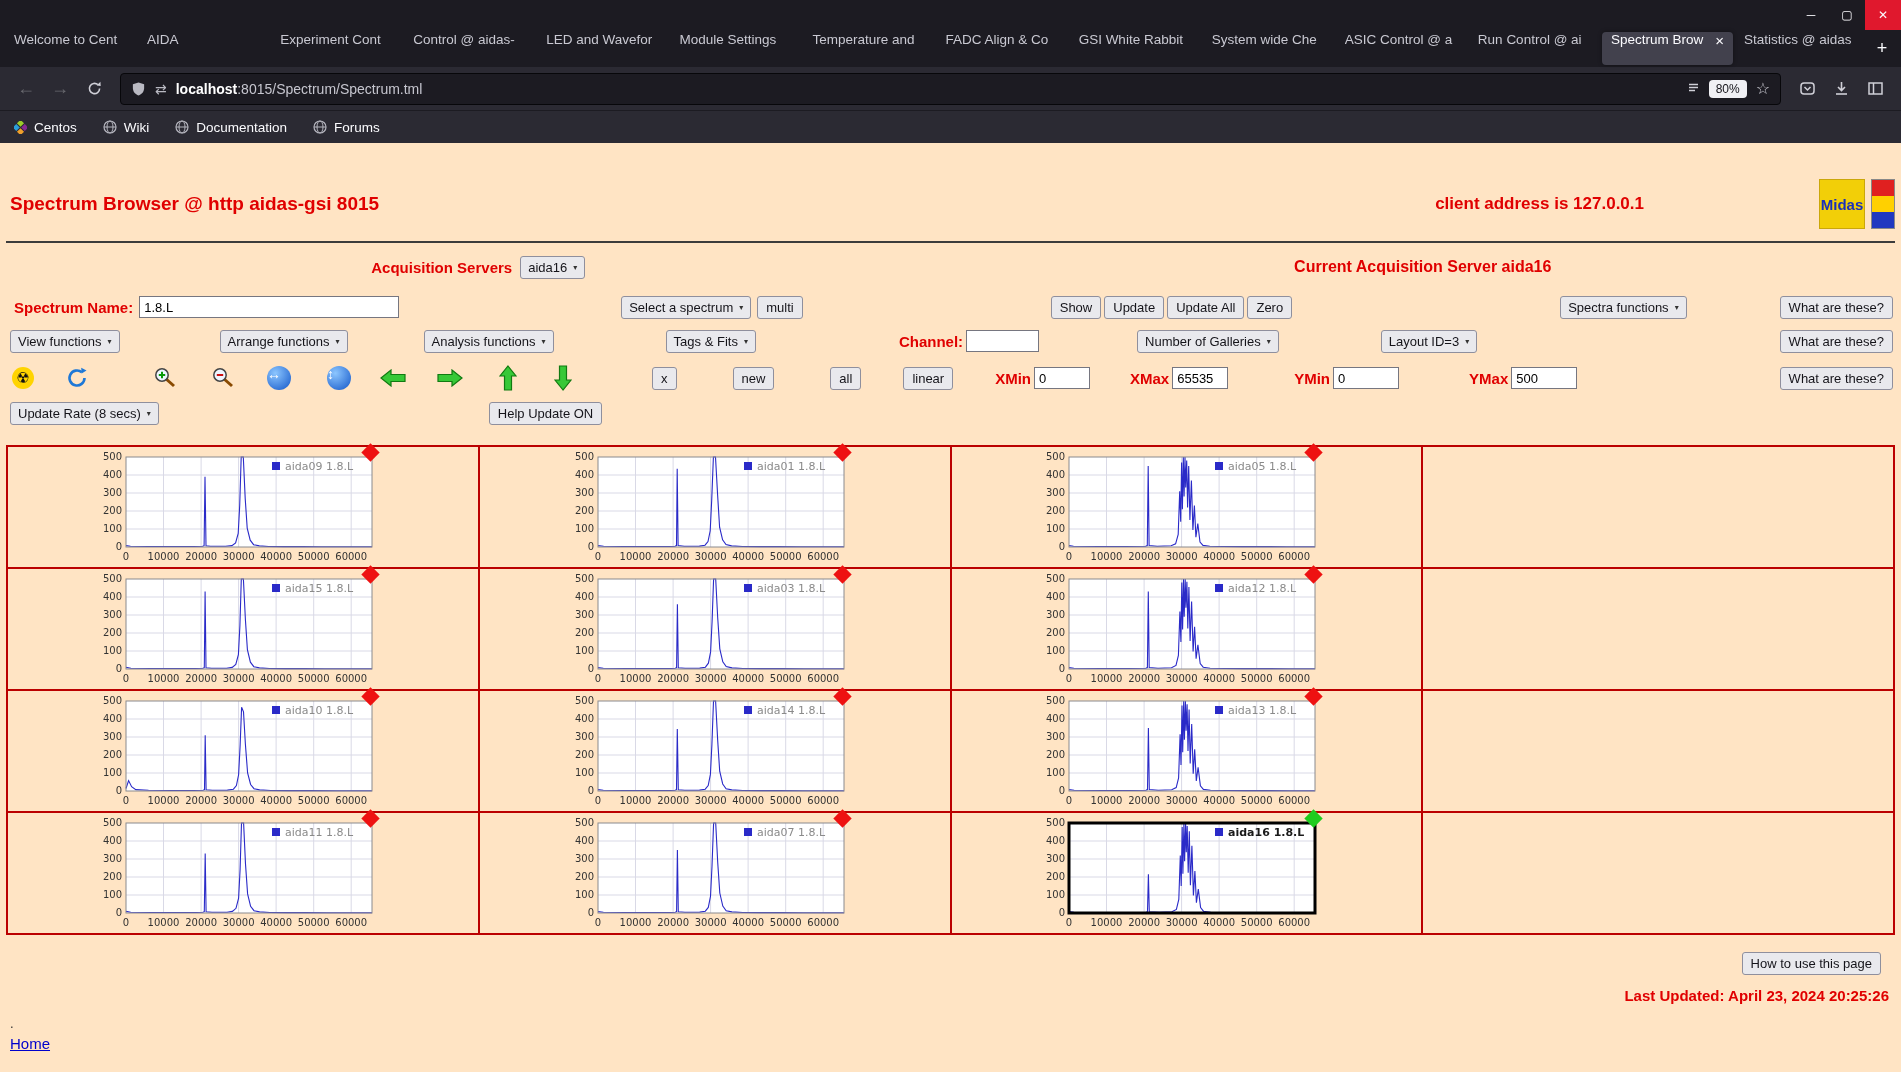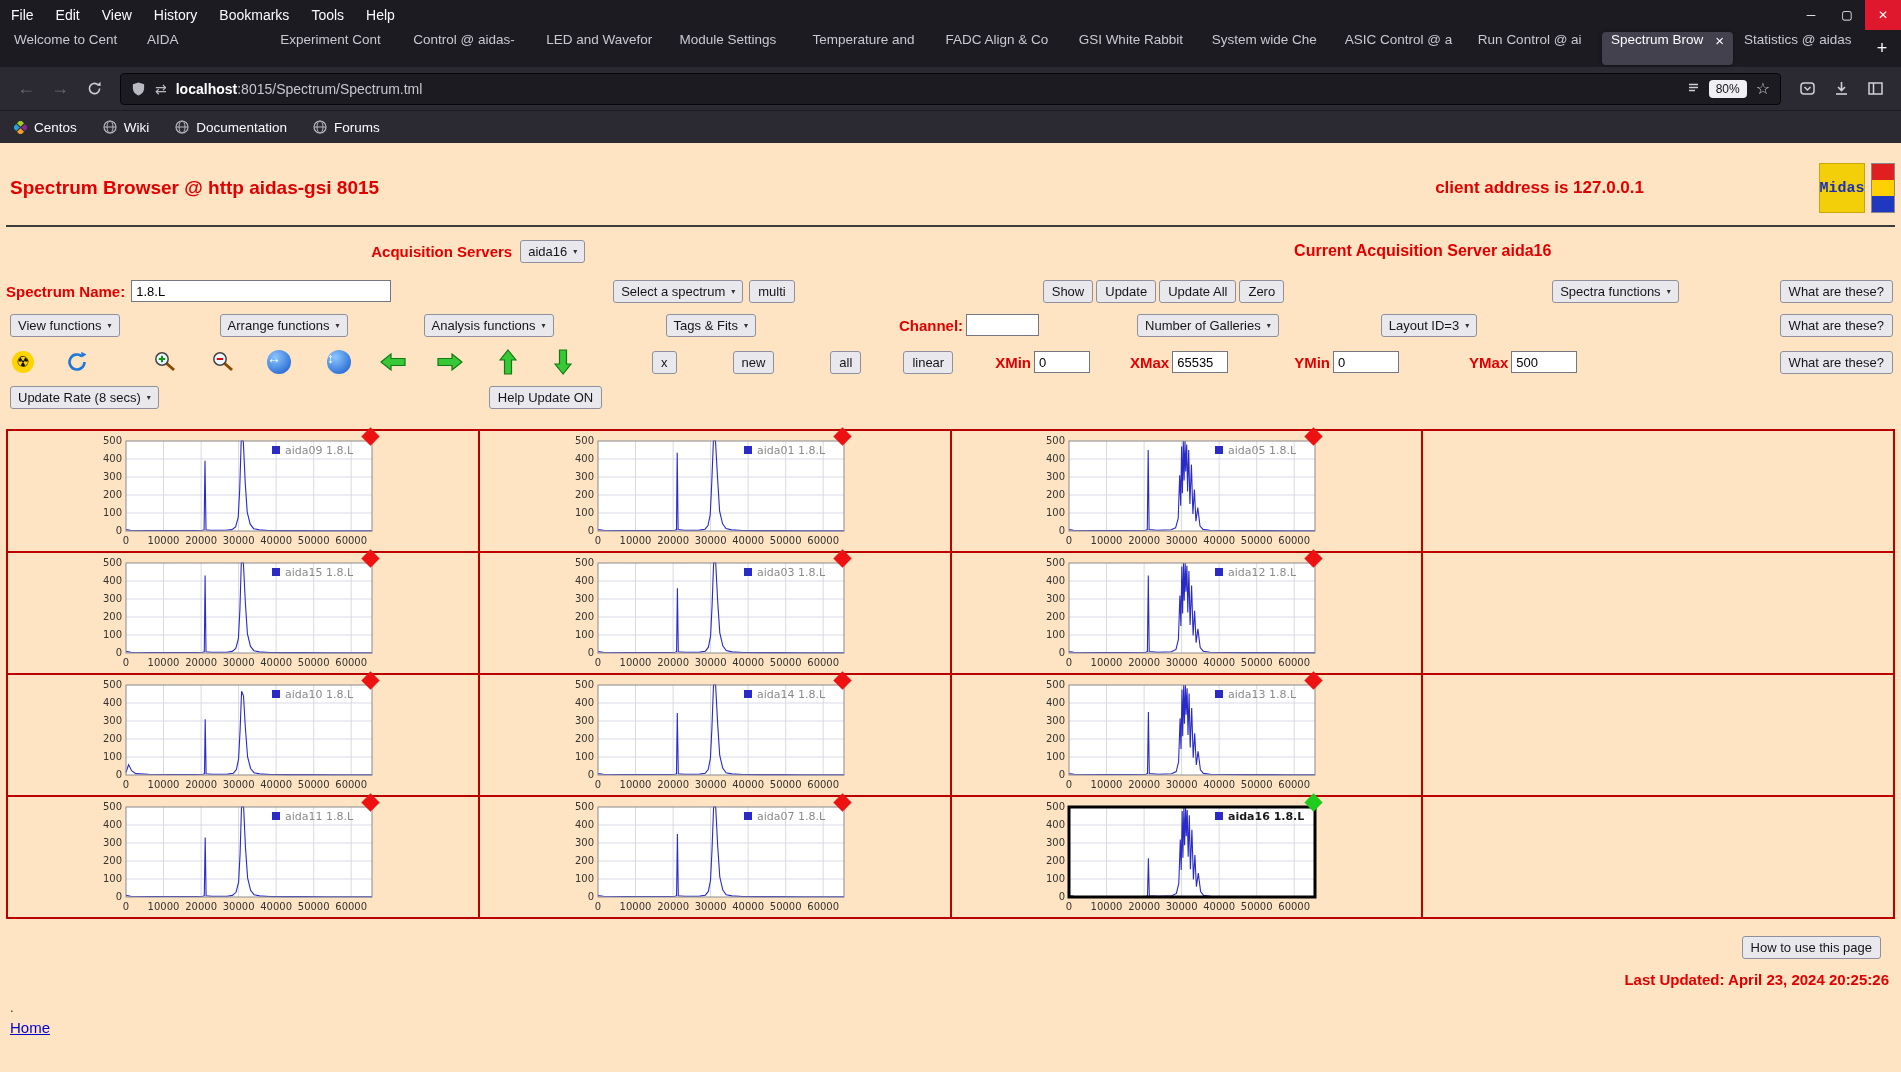--- a/index.html
+++ b/index.html
@@ -26,26 +26,26 @@
   .urlbar{flex:1;height:32px;margin:0 8px;background:var(--chrome1);border:1px solid #07070a;border-radius:4px;display:flex;align-items:center;padding:0 10px;gap:9px;color:var(--txt);font-size:14px}
   .u-ic{display:flex;align-items:center;color:#d0d0d8}
   .u-ic.swap{font-size:14px;color:#b9b9c2}
   .url-text b{font-weight:700;color:#fff}
   .url-rest{color:#c6c6cf}
   .zoom-chip{background:#f0f0f4;color:#15141a;font-size:12px;padding:2px 7px;border-radius:4px}
   .star{font-size:16px}
   .bookmarksbar{height:33px;background:var(--chrome2);border-top:1px solid #1c1b22;display:flex;align-items:center;padding:0 14px;gap:26px;color:var(--txt);font-size:13.5px}
   .bookmark{display:flex;align-items:center;gap:7px}
   
-  .page{background:#ffe4c4;height:929px;padding:0 6px;position:relative}
+  .page{background:#ffe4c4;height:929px;padding:16px 6px;position:relative}
   .pheader{display:flex;align-items:center;padding-top:18px;height:72px}
   .ptitle{color:var(--red);font-weight:bold;font-size:19px;margin-left:4px}
   .pclient{color:var(--red);font-weight:bold;font-size:17px}
   .logos{display:flex;gap:6px;align-items:center}
-  .midas-logo{width:46px;height:50px;background:#f2cf08;border:1px solid #caa70a;display:flex;align-items:center;justify-content:center;color:#1a2fbb;font-weight:bold;font-size:15px;font-family:Liberation Mono, monospace}
+  .midas-logo{width:46px;height:50px;background:#f2cf08;border:1px solid #caa70a;display:flex;align-items:center;justify-content:center;color:#1a2fbb;font-weight:bold;font-size:15px;font-family:Liberation Sans, sans-serif}
   .side-logo{width:24px;height:50px;display:flex;flex-direction:column;overflow:hidden;border:1px solid #888}
   .side-logo i{flex:1}
   .side-logo .s1{background:#e02020}.side-logo .s2{background:#ffd000}.side-logo .s3{background:#2038c0}
   .rule{height:2px;background:#3c3c3c;margin-top:10px}
   .crow{display:flex;align-items:center;min-height:24px}
   .half{width:50%;display:flex;align-items:center;justify-content:center;gap:8px}
   .rlabel{color:var(--red);font-weight:bold;font-size:15px;white-space:nowrap}
   .rlabel.big{font-size:16px}
   .btn{display:inline-flex;align-items:center;background:#e9e9ed;border:1px solid #8f8f9d;border-radius:3px;padding:2px 8px;height:23px;font-size:13px;color:#15141a;font-family:"Liberation Sans",sans-serif;white-space:nowrap;cursor:default}
   .select{display:inline-flex;align-items:center;gap:6px;background:#e9e9ed;border:1px solid #8f8f9d;border-radius:3px;padding:2px 7px;height:23px;font-size:13px;color:#15141a;font-family:"Liberation Sans",sans-serif;white-space:nowrap;cursor:default}
@@ -70,29 +70,20 @@
   .diamond{position:absolute;width:13px;height:13px;transform:rotate(45deg);left:272px;top:-3px}
   
   .lastupd{color:var(--red);font-weight:bold;font-size:15px;text-align:right;margin:12px 6px 0 0}
   .dot{font-size:13px;color:#333;margin:12px 0 0 4px}
   .home{display:inline-block;color:#0000cc;text-decoration:underline;font-size:15px;margin:4px 0 0 4px;cursor:pointer}
 </style>
 </head>
 <body>
 
 <div class="menubar">
-  <span id="menu-items" style="display:flex;align-items:stretch">
-      <span class="menu-item">File</span>
-      <span class="menu-item">Edit</span>
-      <span class="menu-item">View</span>
-      <span class="menu-item">History</span>
-      <span class="menu-item">Bookmarks</span>
-      <span class="menu-item">Tools</span>
-      <span class="menu-item">Help</span>
-    </span>
   <span class="win-controls">
     <span class="wc">─</span>
     <span class="wc">▢</span>
     <span class="wc close">✕</span>
   </span>
 </div>
 
 <div class="tabbar">
   <div id="tab-strip">
       <div class="tab">
@@ -264,21 +255,21 @@
           <span>aida16</span>
           <span class="caret">▾</span>
         </span>
     </div>
     <div class="half">
       <span class="rlabel big">Current Acquisition Server aida16</span>
     </div>
   </div>
 
   <div class="crow" style="margin-top:16px">
-    <span class="rlabel" style="margin-left:0">Spectrum Name:</span>
+    <span class="rlabel" style="margin-left:8px">Spectrum Name:</span>
     <input class="txt" style="width: 260px; margin-left: 6px;" value="1.8.L">
     <span class="select" style="margin-left:222px">
         <span>Select a spectrum</span>
         <span class="caret">▾</span>
       </span>
     <span class="btn" style="margin-left:6px">multi</span>
     <span class="btn" style="margin-left:248px">Show</span>
     <span class="btn" style="margin-left:3px">Update</span>
     <span class="btn" style="margin-left:3px">Update All</span>
     <span class="btn" style="margin-left:3px">Zero</span>

